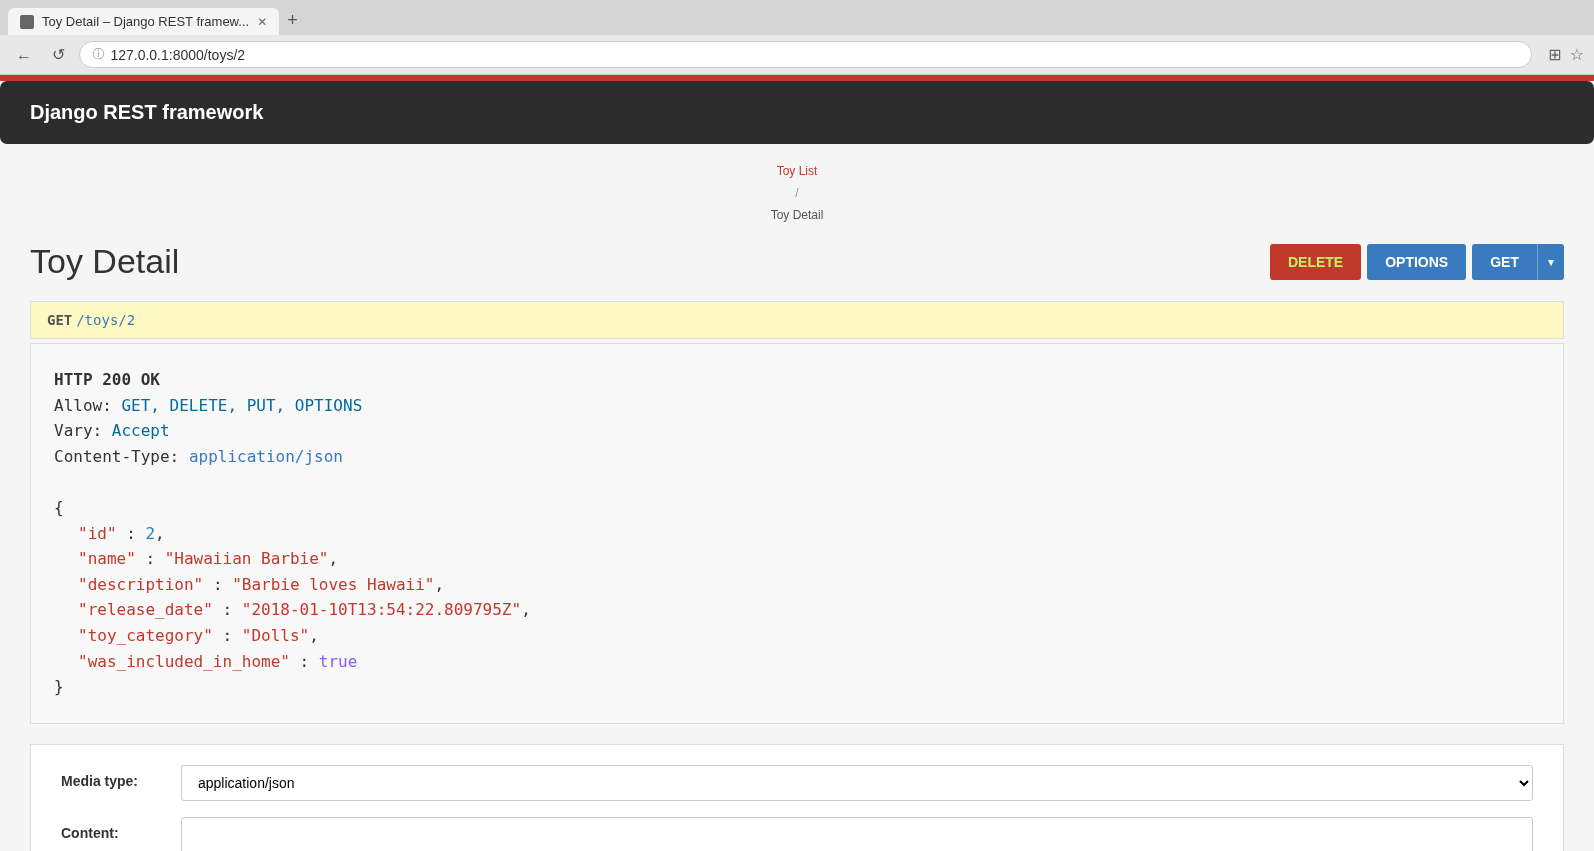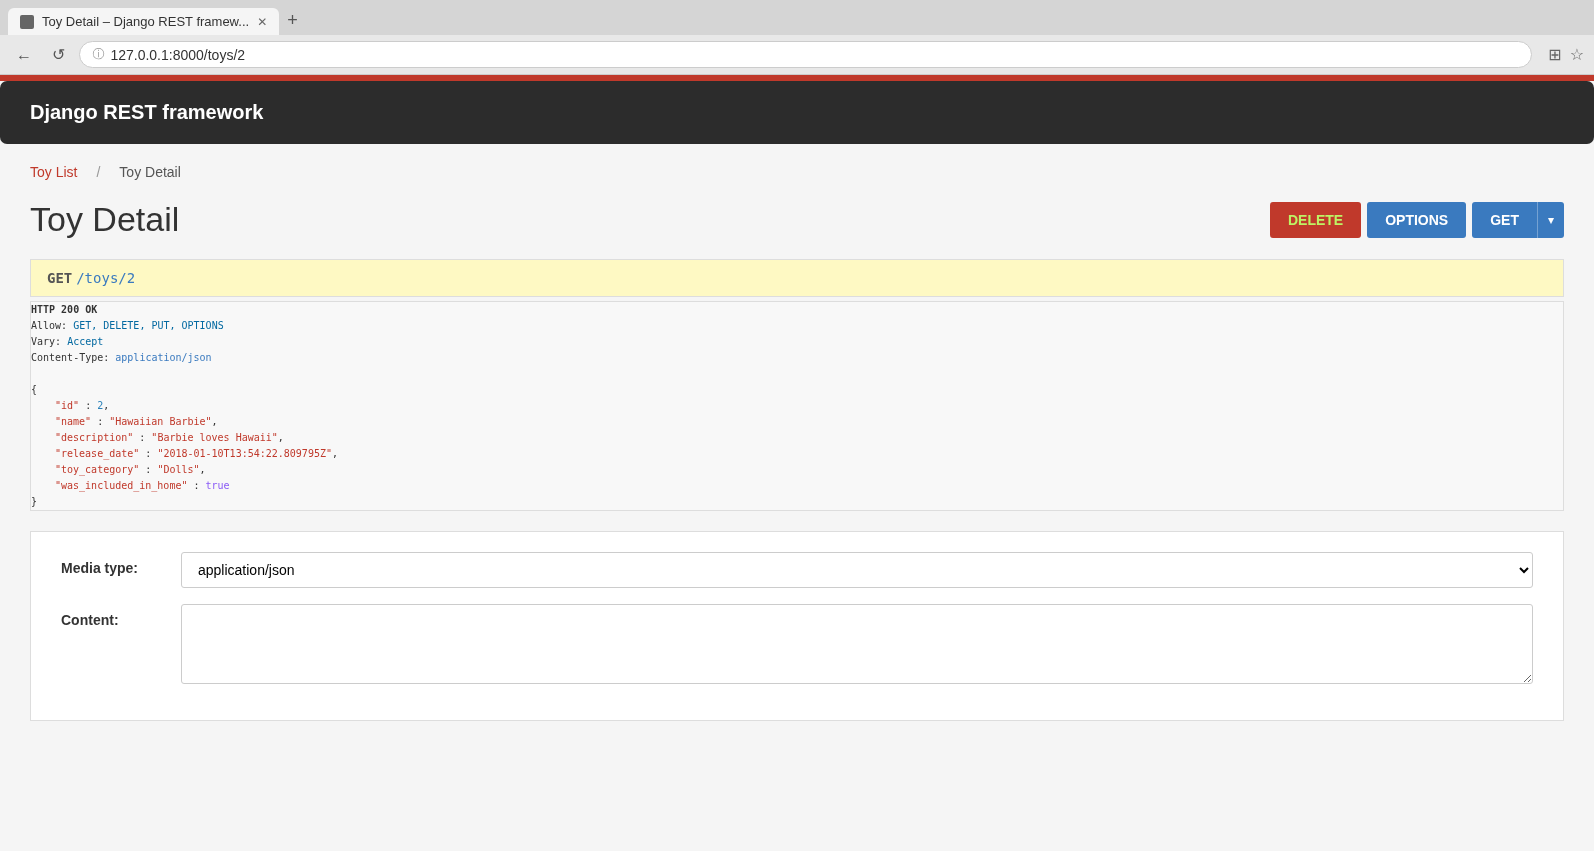--- a/index.html
+++ b/index.html
@@ -114,23 +114,24 @@
     .main-content {
       padding: 20px 30px;
       background: #f5f5f5;
       min-height: calc(100vh - 160px);
     }
 
     
     .breadcrumb {
       display: flex;
       align-items: center;
-      gap: 19px;
-      font-size: 14px;
+      gap: 8px;
+      font-size: 12px;
       margin-bottom: 20px;
+      flex-direction: column;
     }
     .breadcrumb-link {
       color: #c0392b;
       cursor: pointer;
       text-decoration: none;
     }
     .breadcrumb-separator {
       color: #999;
     }
     .breadcrumb-current {
@@ -214,23 +215,23 @@
     }
     .request-path {
       color: #3a7abf;
       font-family: monospace;
     }
 
     
     .response-area {
       background: #f8f8f8;
       border: 1px solid #ddd;
-      padding: 0;
+      padding: 23px;
       font-family: monospace;
-      font-size: 10px;
+      font-size: 16px;
       line-height: 1.6;
       margin-bottom: 20px;
     }
     .http-status { color: #333; font-weight: bold; }
     .header-key { color: #333; font-weight: normal; }
     .header-val-plain { color: #0369a1; }
     .header-val-blue { color: #3a7abf; }
     .json-brace { color: #333; }
     .json-key { color: #c0392b; }
     .json-val-num { color: #2980b9; }

